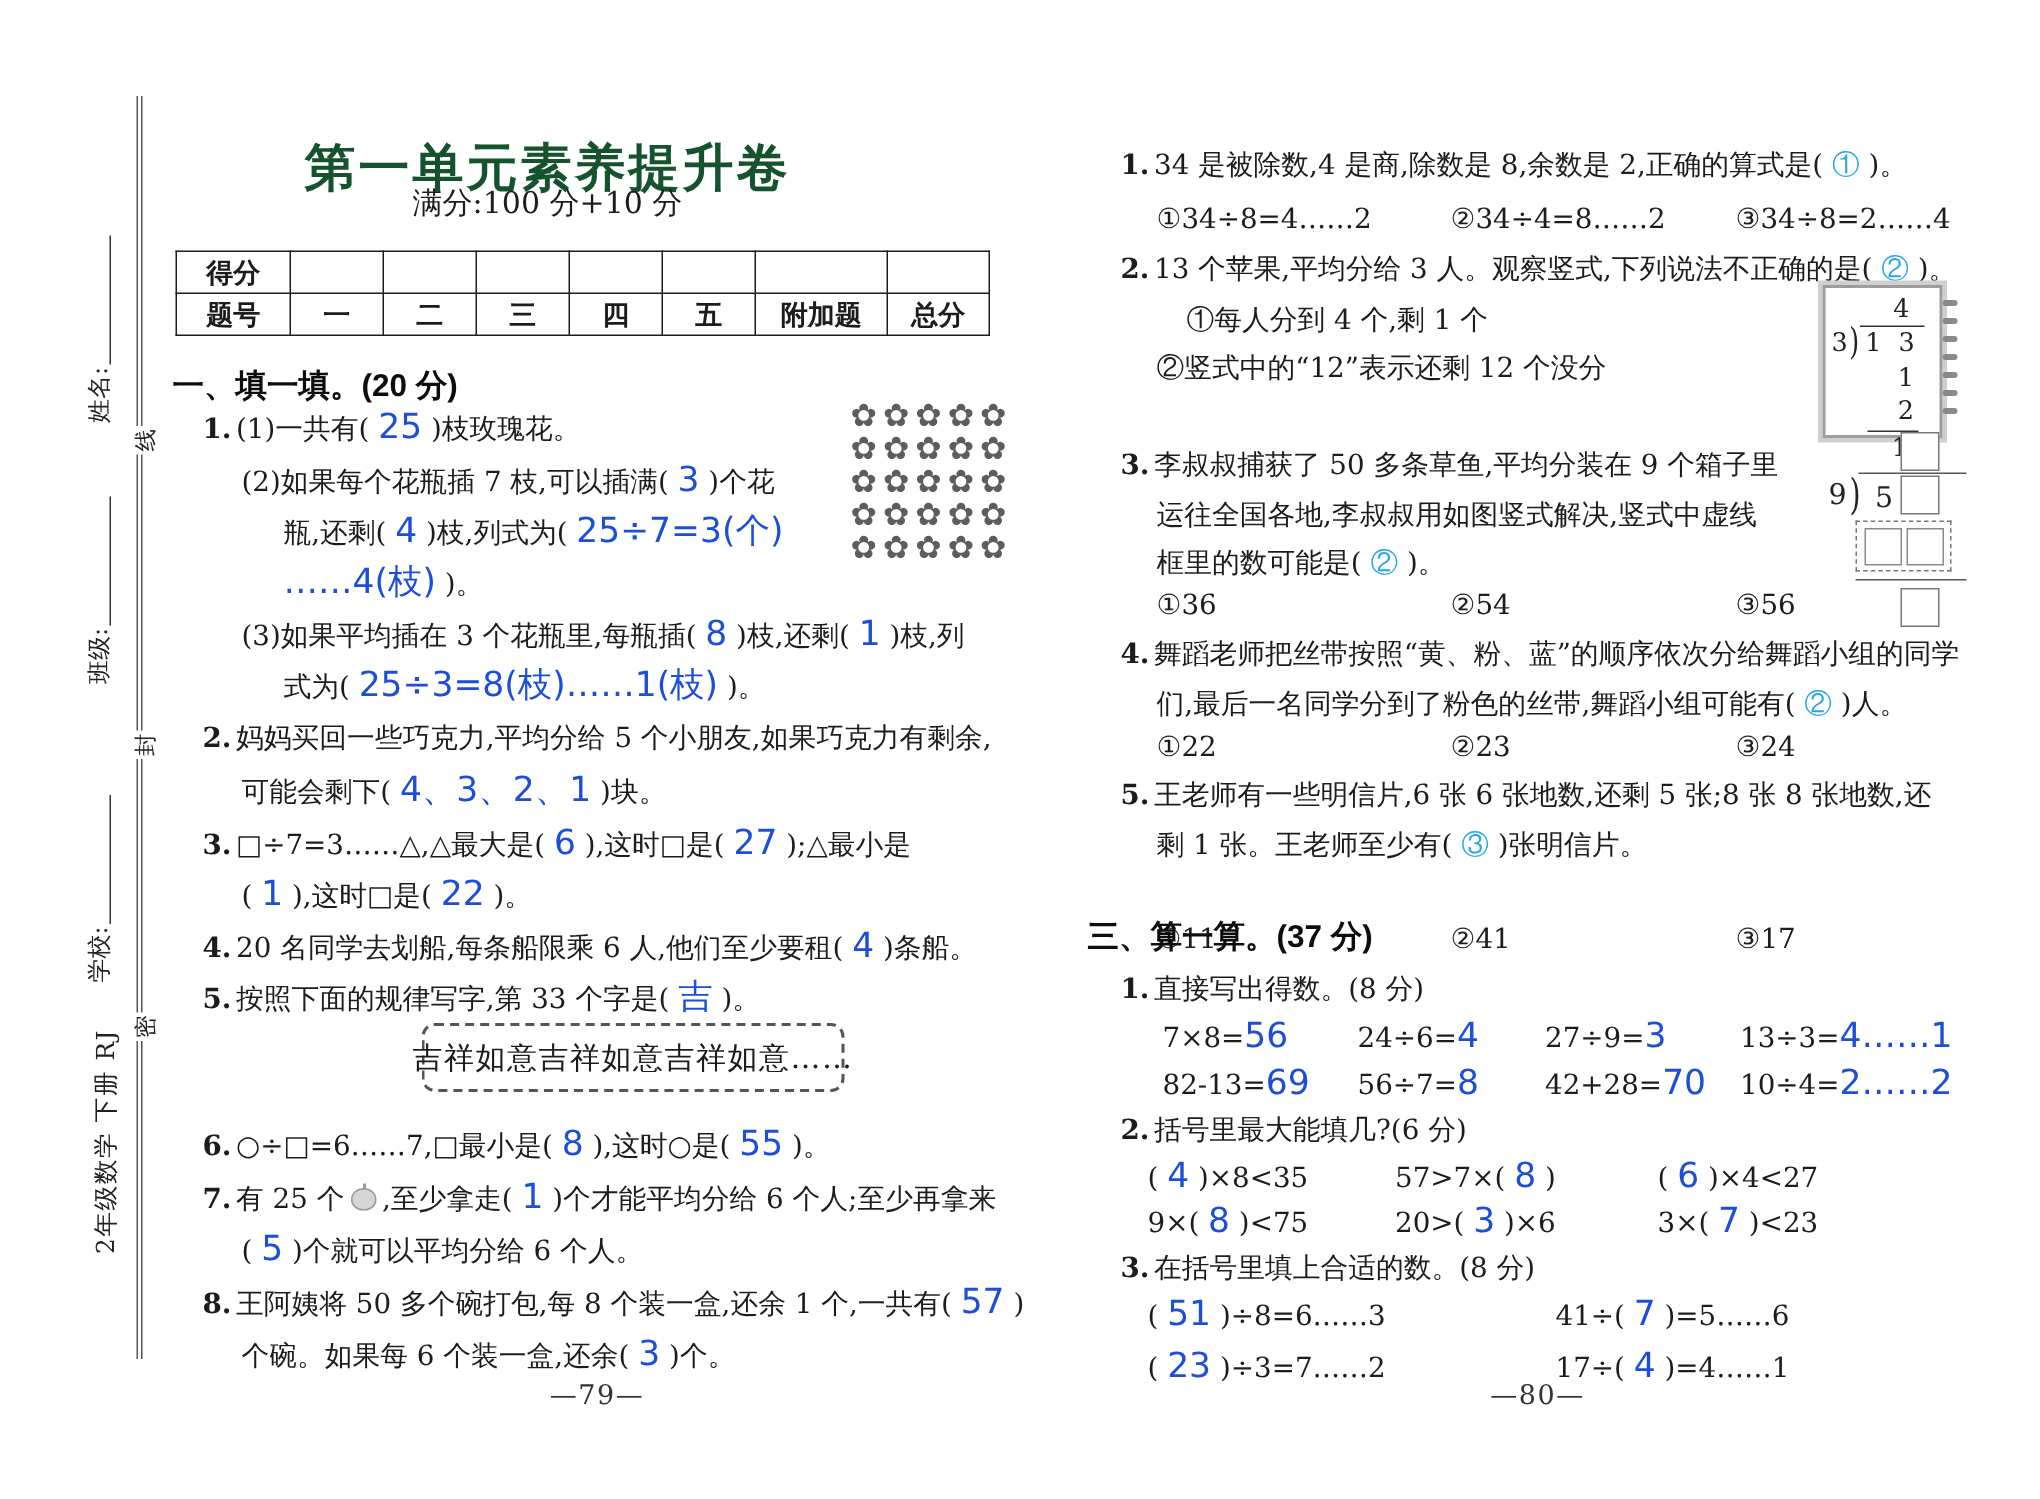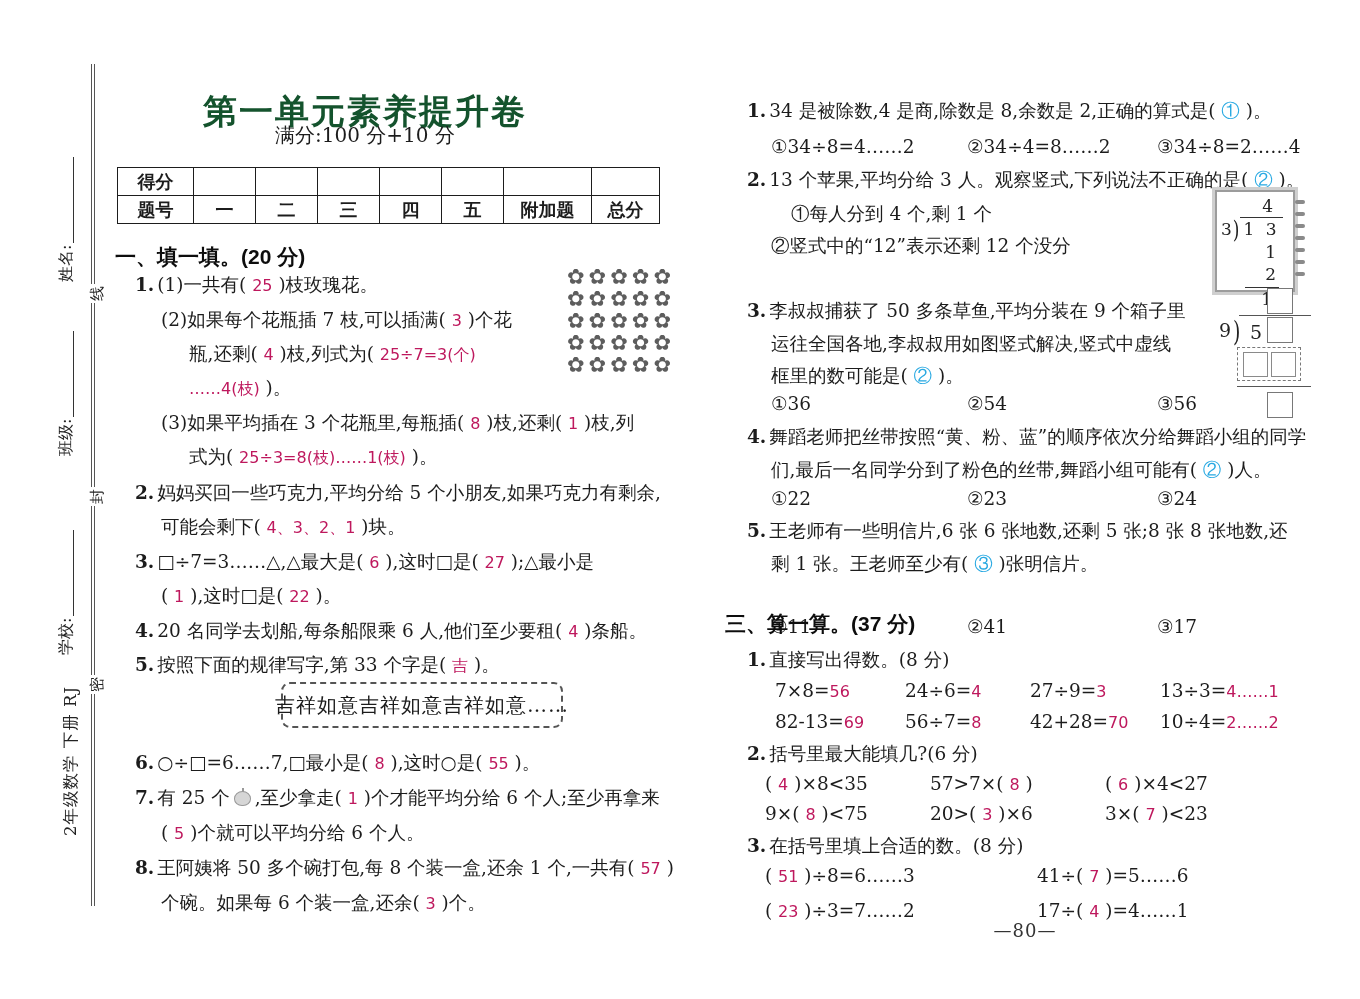--- a/index.html
+++ b/index.html
@@ -28,21 +28,21 @@
 
   table.score { position:absolute; left:2px; top:127px; border-collapse:collapse; table-layout:fixed; }
   table.score td { border:1.7px solid #1d1d1d; height:28px; text-align:center; vertical-align:middle;
                    font-family:"Liberation Sans", sans-serif; font-weight:bold; font-size:18px; padding:0; }
   .c0{width:76px}.c1{width:62px}.c2{width:62px}.c3{width:62px}.c4{width:62px}.c5{width:62px}.c6{width:88px}.c7{width:68px}
 
   .h  { position:absolute; white-space:pre; font-family:"Liberation Sans", sans-serif;
         font-weight:bold; font-size:21px; color:#0d0d0d; }
   .ln { position:absolute; white-space:pre; font-size:18.5px; line-height:26px; color:#1c1c1c; }
   .qn { font-weight:bold; padding-right:3px; }
-  .a  { color:#be185d; font-family:"DejaVu Sans", sans-serif; font-size:16px; }
+  .a  { color:#1d4ed8; font-family:"DejaVu Sans", sans-serif; font-size:23px; }
   .ac { color:#29a9e2; }
   .col { display:inline-block; white-space:pre; }
 
   .roses { position:absolute; left:452px; top:226px; }
   .roses div { font-family:"DejaVu Sans", sans-serif; font-size:21px; line-height:22px;
                letter-spacing:4px; color:#5d5d5d; }
 
   .pattern-box { position:absolute; left:166px; top:642px; width:282px; height:46px;
                  border:2px dashed #555; border-radius:9px; display:flex; align-items:center;
                  justify-content:center; font-size:20px; letter-spacing:1px; white-space:pre; }
@@ -159,20 +159,21 @@
     <div class="ln" style="top:850px; left:46px;">个碗。如果每 6 个装一盒,还余( <span class="a">3</span> )个。</div>
 
     <div class="roses">
         <div>✿✿✿✿✿</div>
         <div>✿✿✿✿✿</div>
         <div>✿✿✿✿✿</div>
         <div>✿✿✿✿✿</div>
         <div>✿✿✿✿✿</div>
       </div>
 
+    <div class="pageno">—79—</div>
   </div>
 
   <div id="pageR" class="page">
 
     <div class="ln" style="top:58px; left:22px;"><span class="qn">1.</span>34 是被除数,4 是商,除数是 8,余数是 2,正确的算式是( <span class="ac">①</span> )。</div>
     <div class="ln" style="top:94px; left:46px;"><span class="col" style="width: 196px;">①34÷8=4……2</span><span class="col" style="width: 190px;">②34÷4=8……2</span><span class="col">③34÷8=2……4</span></div>
 
     <div class="ln" style="top:127px; left:22px;"><span class="qn">2.</span>13 个苹果,平均分给 3 人。观察竖式,下列说法不正确的是( <span class="ac">②</span> )。</div>
     <div class="ln" style="top:161px; left:46px;margin-left:20px;">①每人分到 4 个,剩 1 个</div>
     <div class="ln" style="top:193px; left:46px;">②竖式中的“12”表示还剩 12 个没分</div>

